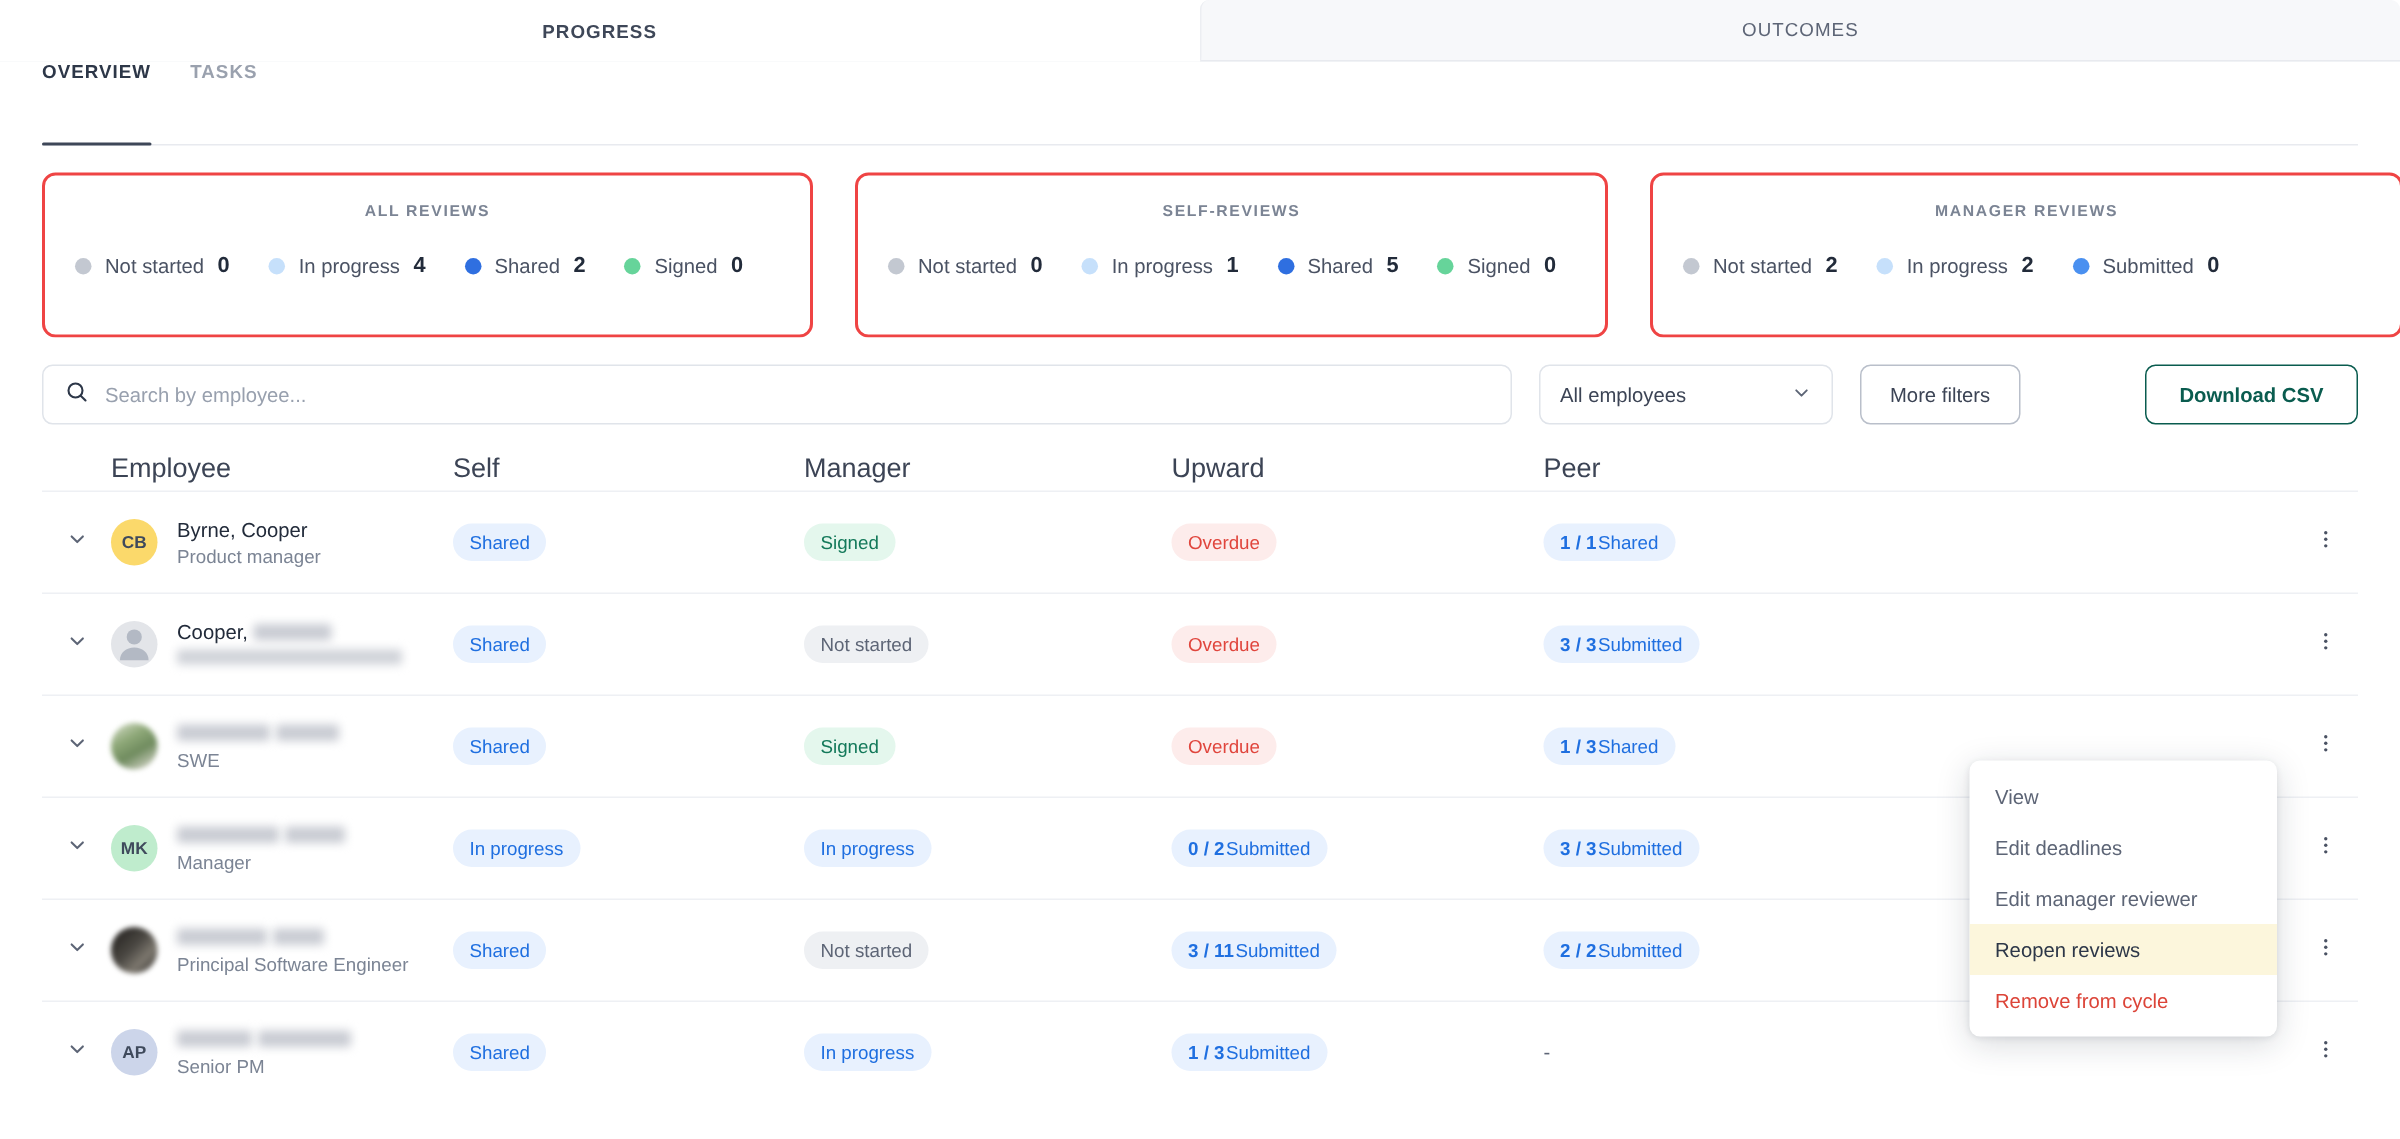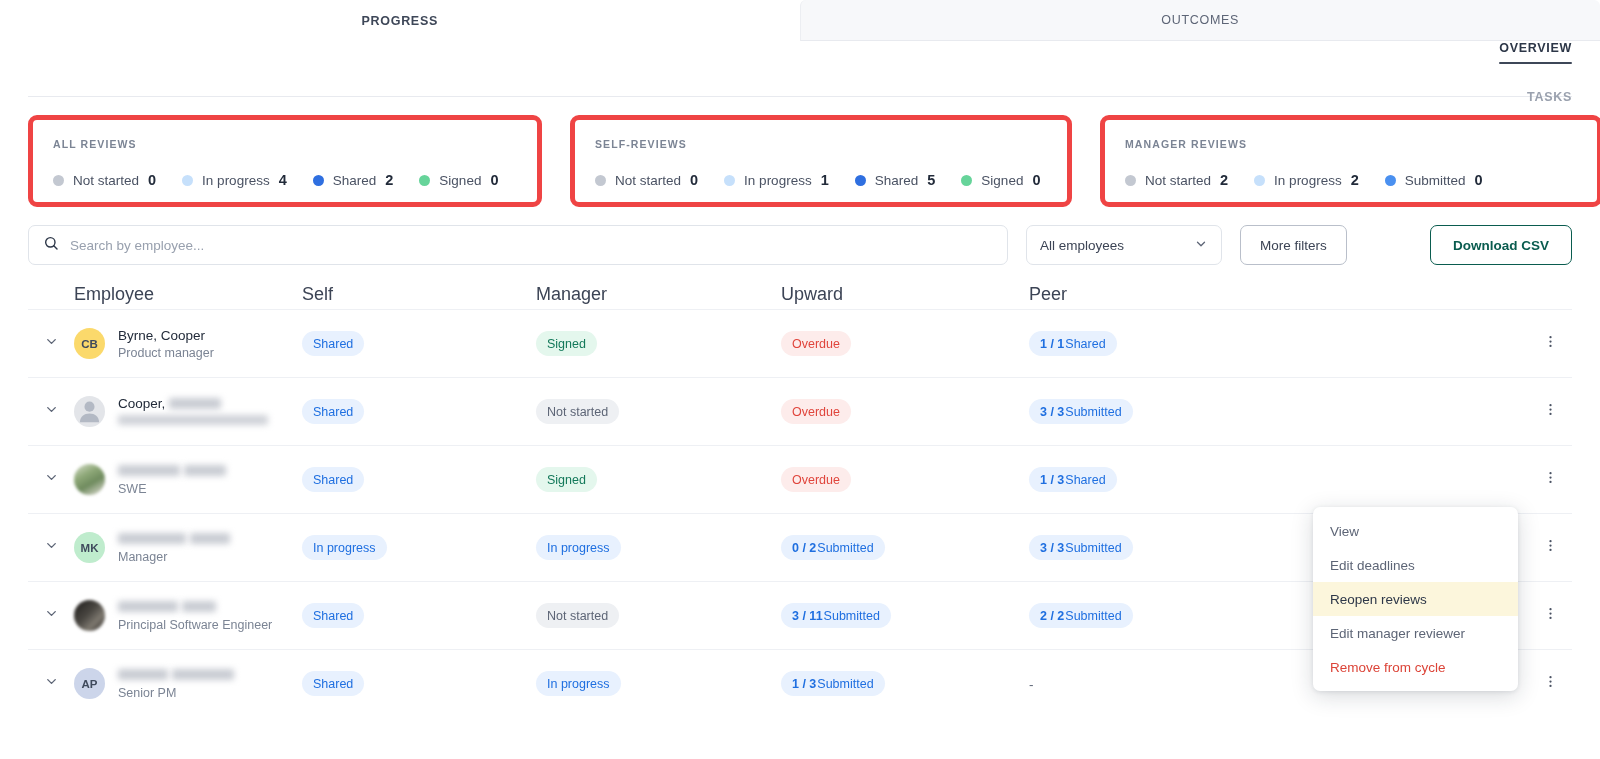--- a/index.html
+++ b/index.html
@@ -44,26 +44,24 @@
     color: #5d6576;
     border-left: 1px solid #eceef2;
     border-bottom: 1px solid #e8eaef;
     border-radius: 6px 6px 0 0;
     font-weight: 500;
   }
 
   
   .subtabs {
     display: flex;
-    align-items: flex-end;
     gap: 26px;
     padding: 0 28px;
     height: 56px;
     position: relative;
-    flex-direction: column;
   }
   .subtabs::after {
     content: "";
     position: absolute;
     left: 28px; right: 28px; bottom: 0;
     height: 1px;
     background: #e8eaef;
   }
   .subtab {
     font-size: 12.5px;
@@ -87,25 +85,26 @@
 
   
   .cards-wrap {
     position: relative;
     padding: 18px 28px 0 28px;
     display: flex;
     gap: 28px;
     overflow: hidden;
   }
   .card {
-    border: 5px solid #ef4444;
+    border: 2px solid #ef4444;
     border-radius: 9px;
     background: #fff;
-    padding: 18px 20px 14px 20px;
+    padding: 18px 20px 38px 20px;
     flex: 0 0 auto;
+    text-align: center;
   }
   .card.w1 { width: 514px; }
   .card.w2 { width: 502px; }
   .card.w3 { width: 502px; }
   .card-title {
     font-size: 10.5px;
     font-weight: 700;
     letter-spacing: 1.1px;
     color: #7b8494;
     margin-bottom: 22px;
@@ -619,16 +618,16 @@
             <circle cx="12" cy="12" r="1.8"></circle>
             <circle cx="12" cy="19" r="1.8"></circle>
           </svg></span>
     </div>
   </div>
 </div>
 
 <div class="ctxmenu">
   <div class="ctxitem">View</div>
   <div class="ctxitem">Edit deadlines</div>
+  <div class="ctxitem">Edit manager reviewer</div>
   <div class="ctxitem hl">Reopen reviews</div>
-  <div class="ctxitem">Edit manager reviewer</div>
   <div class="ctxitem danger">Remove from cycle</div>
 </div>
 
 </body></html>

